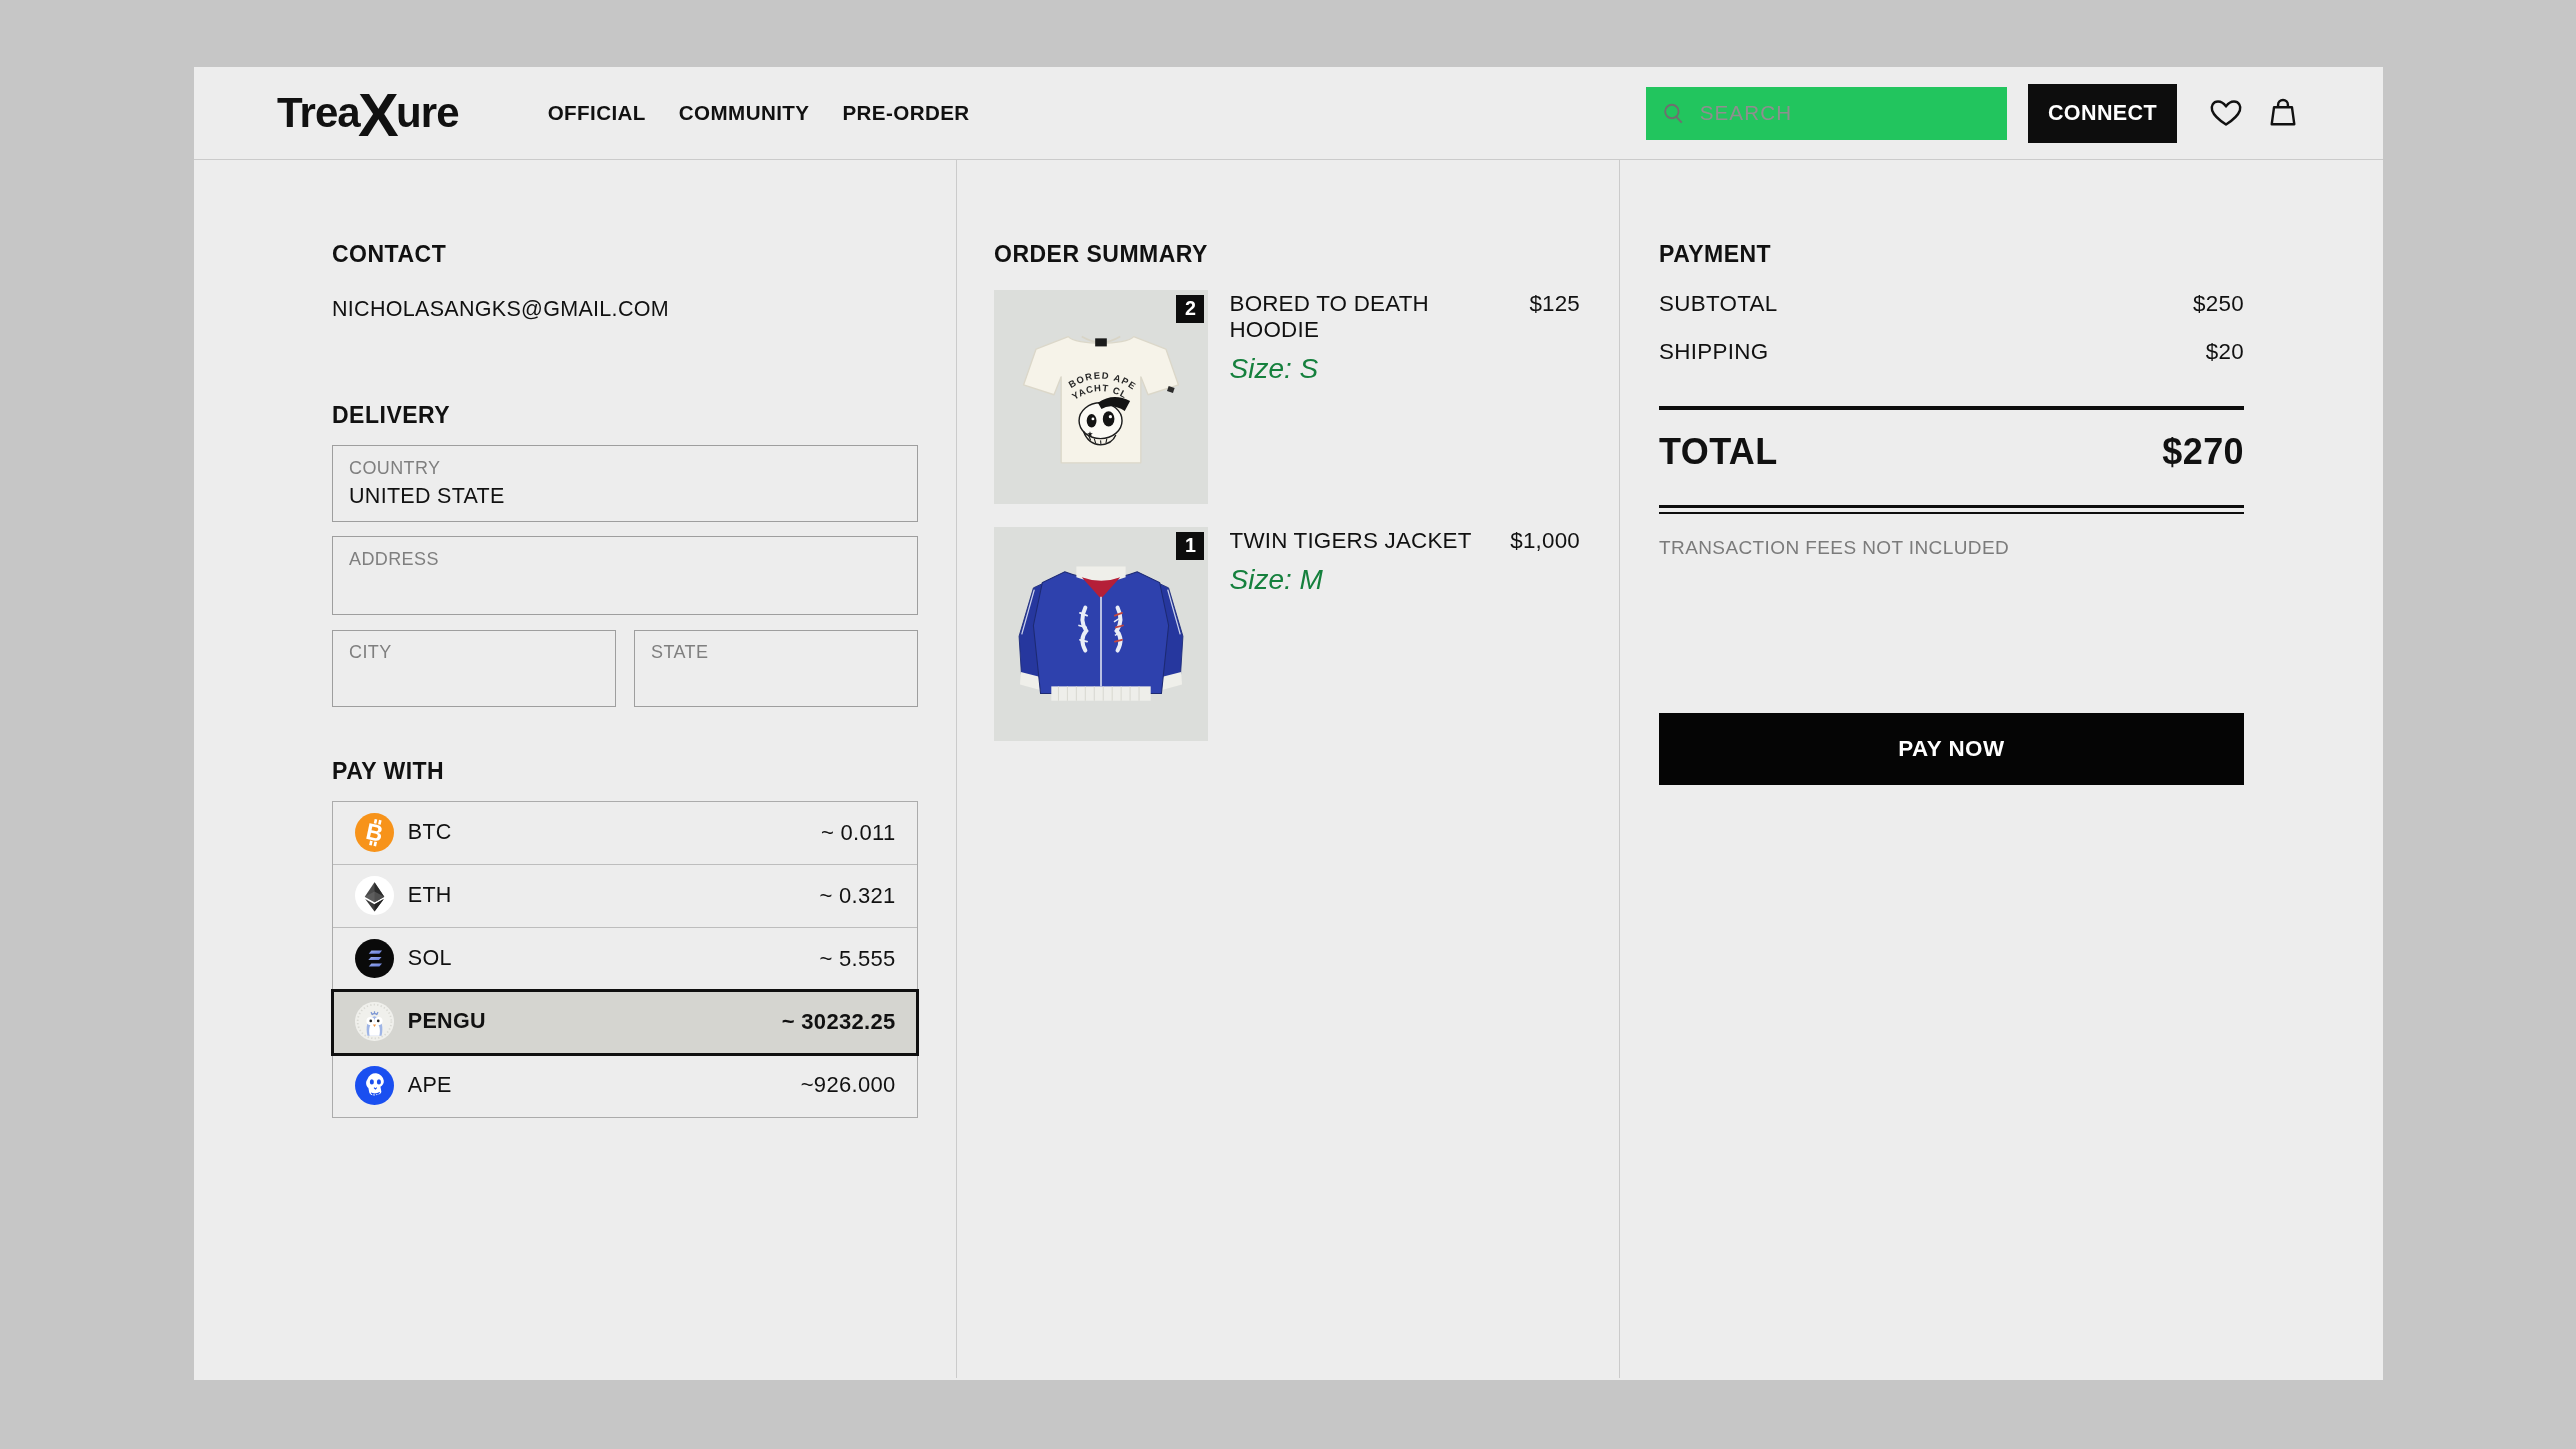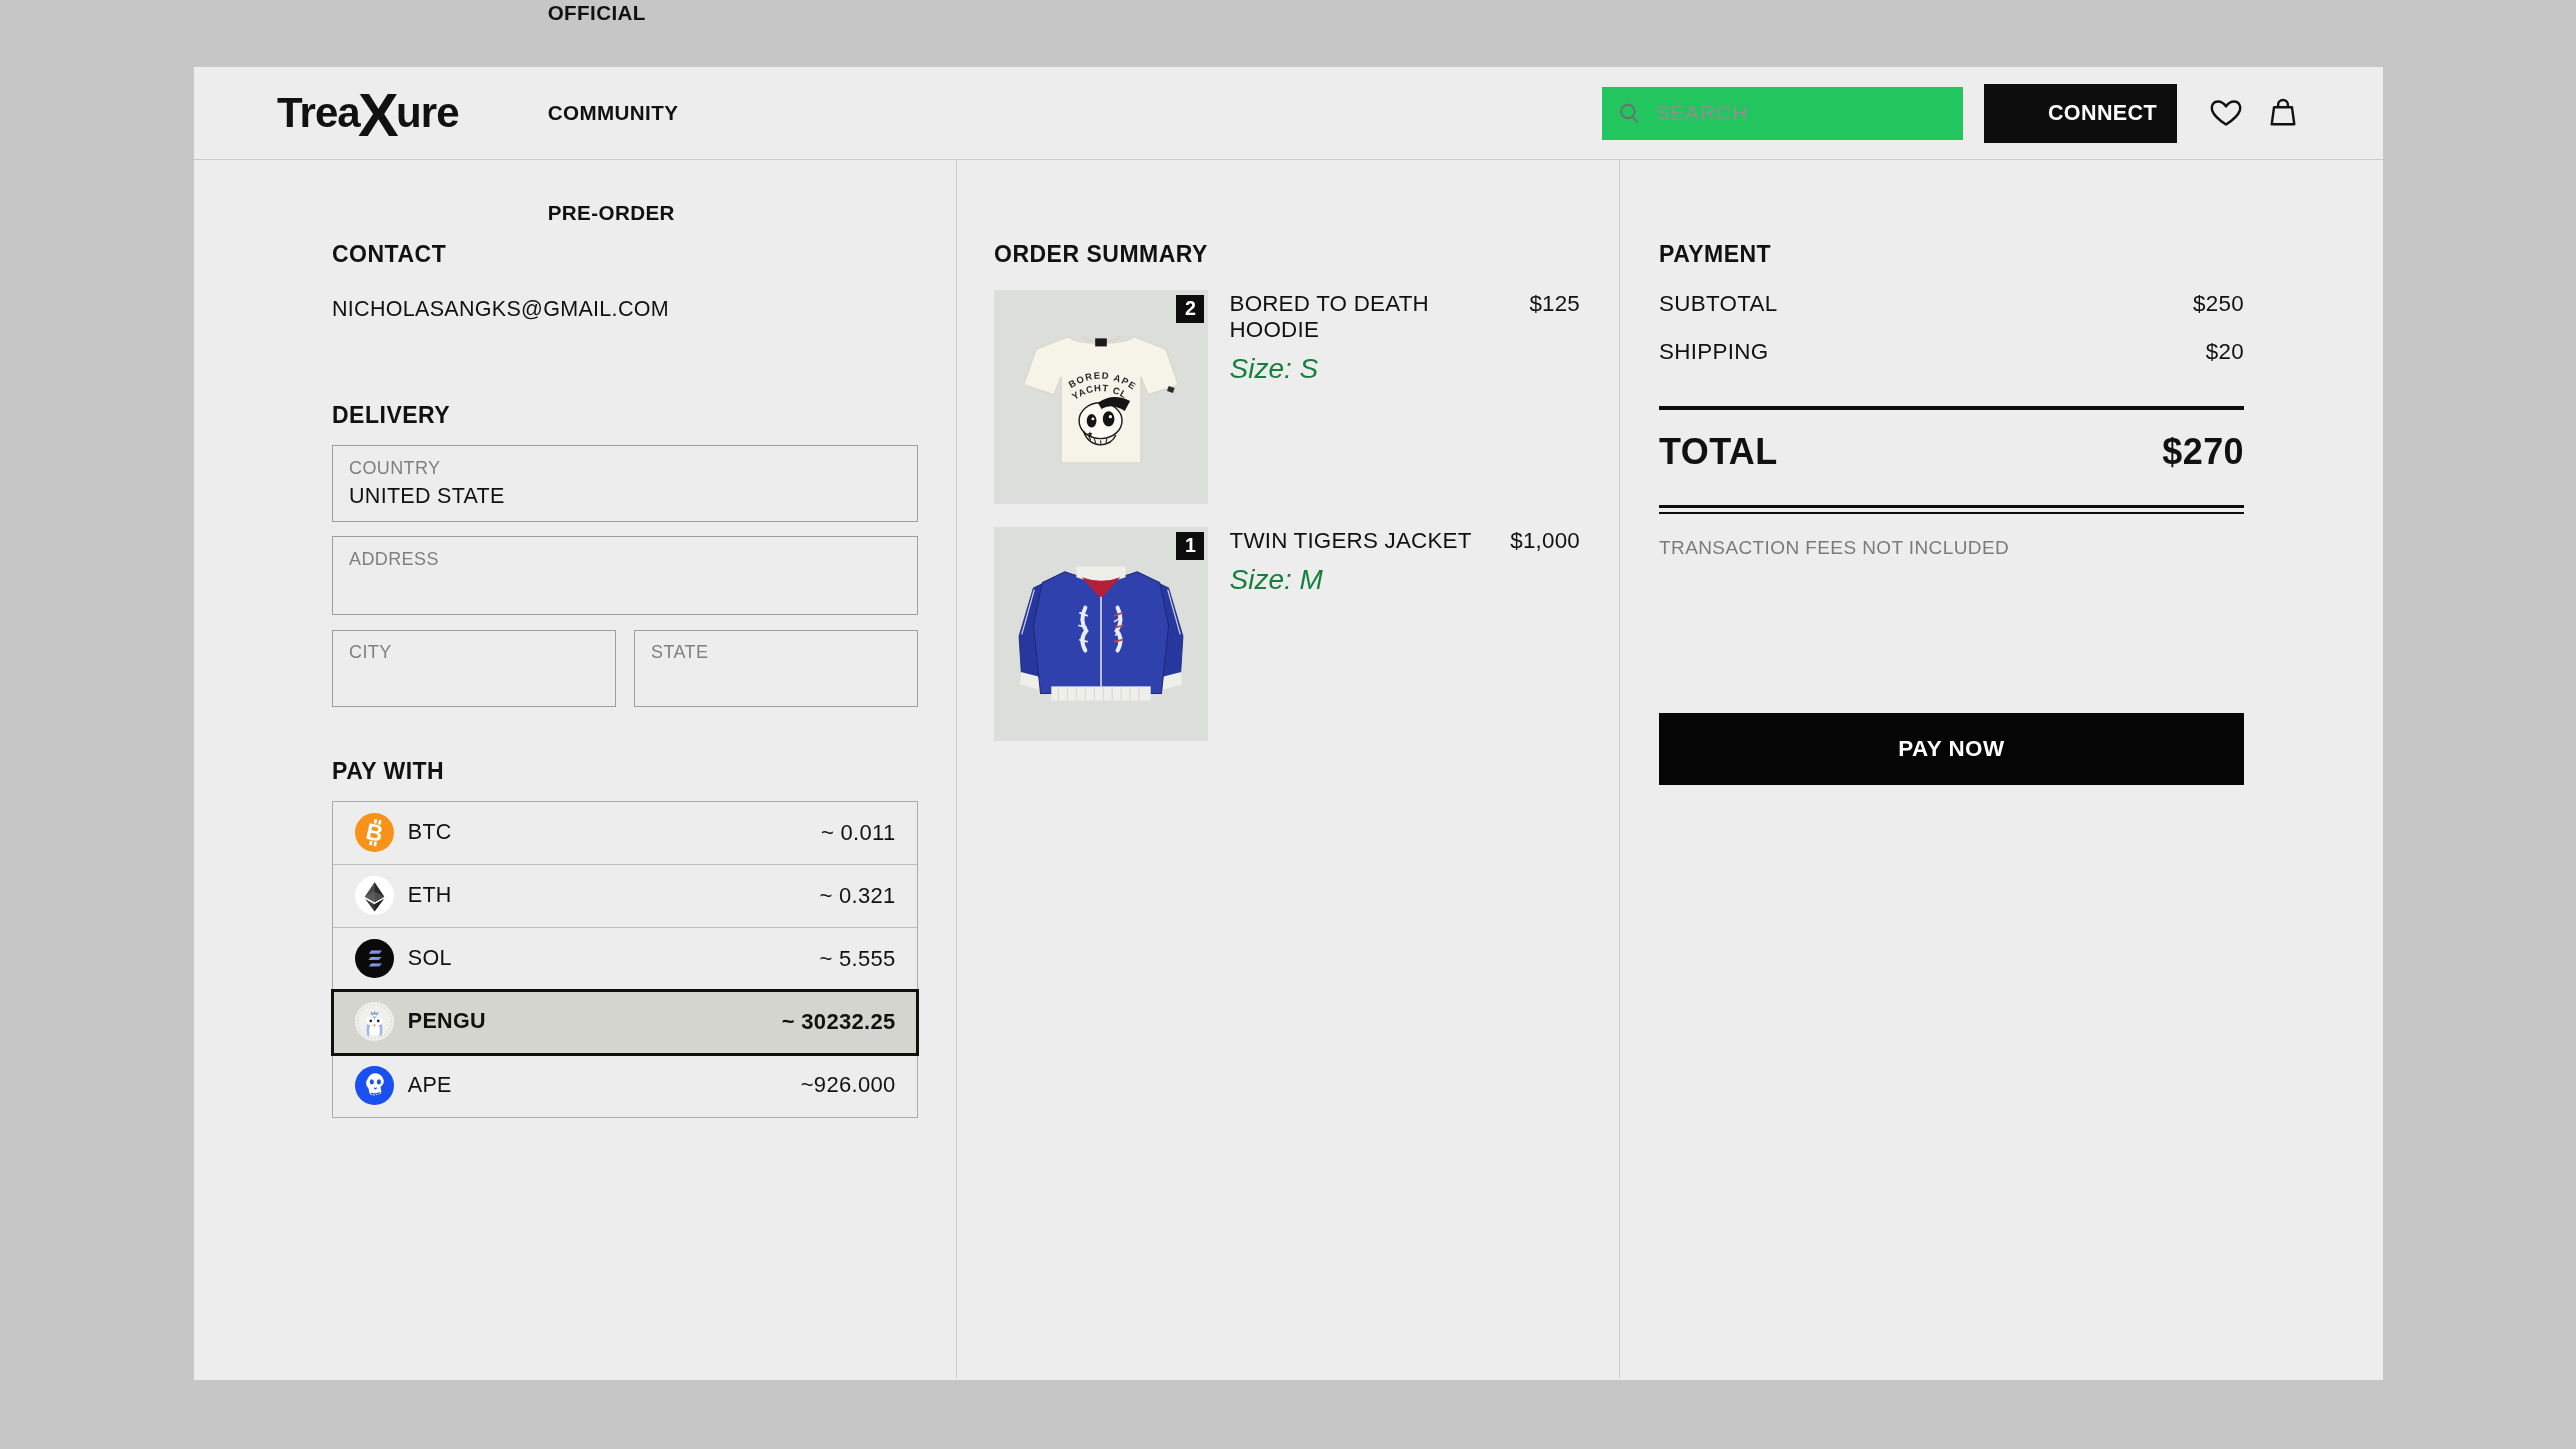--- a/index.html
+++ b/index.html
@@ -14,36 +14,36 @@
     position:absolute;left:194px;top:67px;width:2189px;height:1313px;
     background:#ededed;
   }
   
   .topbar{
     height:93px;border-bottom:1.8px solid #cbcbcb;
     display:flex;align-items:center;padding:0 83px;box-sizing:border-box;
   }
   .logo{font-weight:700;font-size:42px;letter-spacing:-0.9px;display:flex;align-items:center;cursor:pointer;}
   .logo .lx{font-size:61px;line-height:0;margin:0 -1.8px;position:relative;top:1.8px;}
-  .nav{display:flex;gap:76px;margin-left:89px;flex-direction:column;}
+  .nav{display:flex;gap:33px;margin-left:89px;}
   .nav-item{font-size:20.6px;font-weight:700;letter-spacing:0.4px;cursor:pointer;white-space:nowrap;}
   .hspacer{flex:1;}
   .search{
     width:361px;height:53px;background:#22c55e;display:flex;align-items:center;
     padding:0 16px;box-sizing:border-box;gap:12.5px;flex:none;
   }
   .search input{
     border:none;outline:none;background:transparent;width:100%;
     font-family:inherit;font-size:20.6px;letter-spacing:1.1px;color:#444;
   }
   .search input::placeholder{color:#8f8f8f;}
   .connect{
     margin-left:21.5px;width:149px;height:59px;background:#0d0d0d;color:#fff;
     display:flex;align-items:center;justify-content:center;
-    font-size:21.5px;font-weight:700;letter-spacing:0.4px;cursor:pointer;flex:none;padding-left:44px;
+    font-size:21.5px;font-weight:700;letter-spacing:0.4px;cursor:pointer;flex:none;
   }
   .iconbtn{margin-left:32px;cursor:pointer;display:flex;align-items:center;flex:none;}
   .iconbtn + .iconbtn{margin-left:23px;}
   
   .columns{display:flex;height:1218px;}
   .col{box-sizing:border-box;padding-top:81px;}
   .col-left{width:763px;border-right:1.8px solid #cbcbcb;padding-left:138px;padding-right:38px;}
   .col-mid{width:663px;border-right:1.8px solid #cbcbcb;padding-left:37px;padding-right:39px;}
   .col-right{width:763px;padding-left:39px;padding-right:139px;position:relative;}
   h3{margin:0;font-size:23px;font-weight:700;letter-spacing:0.5px;}

